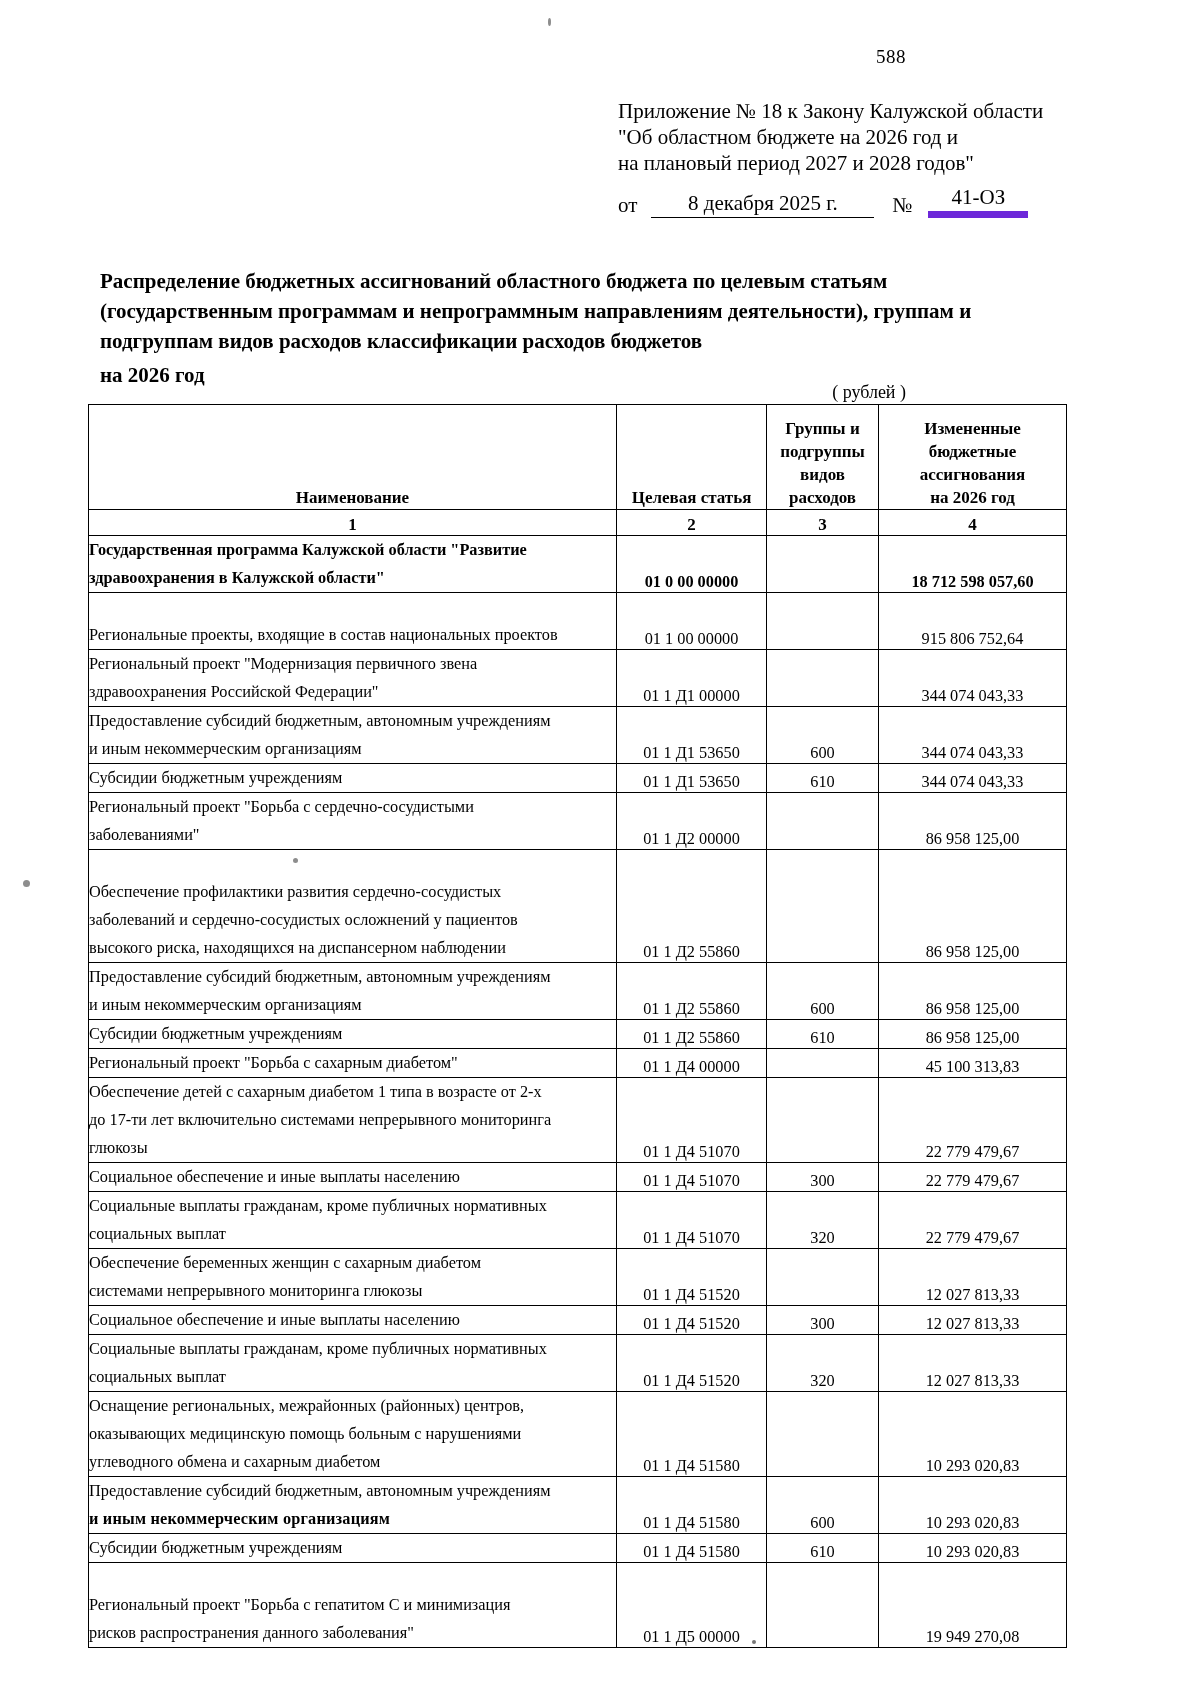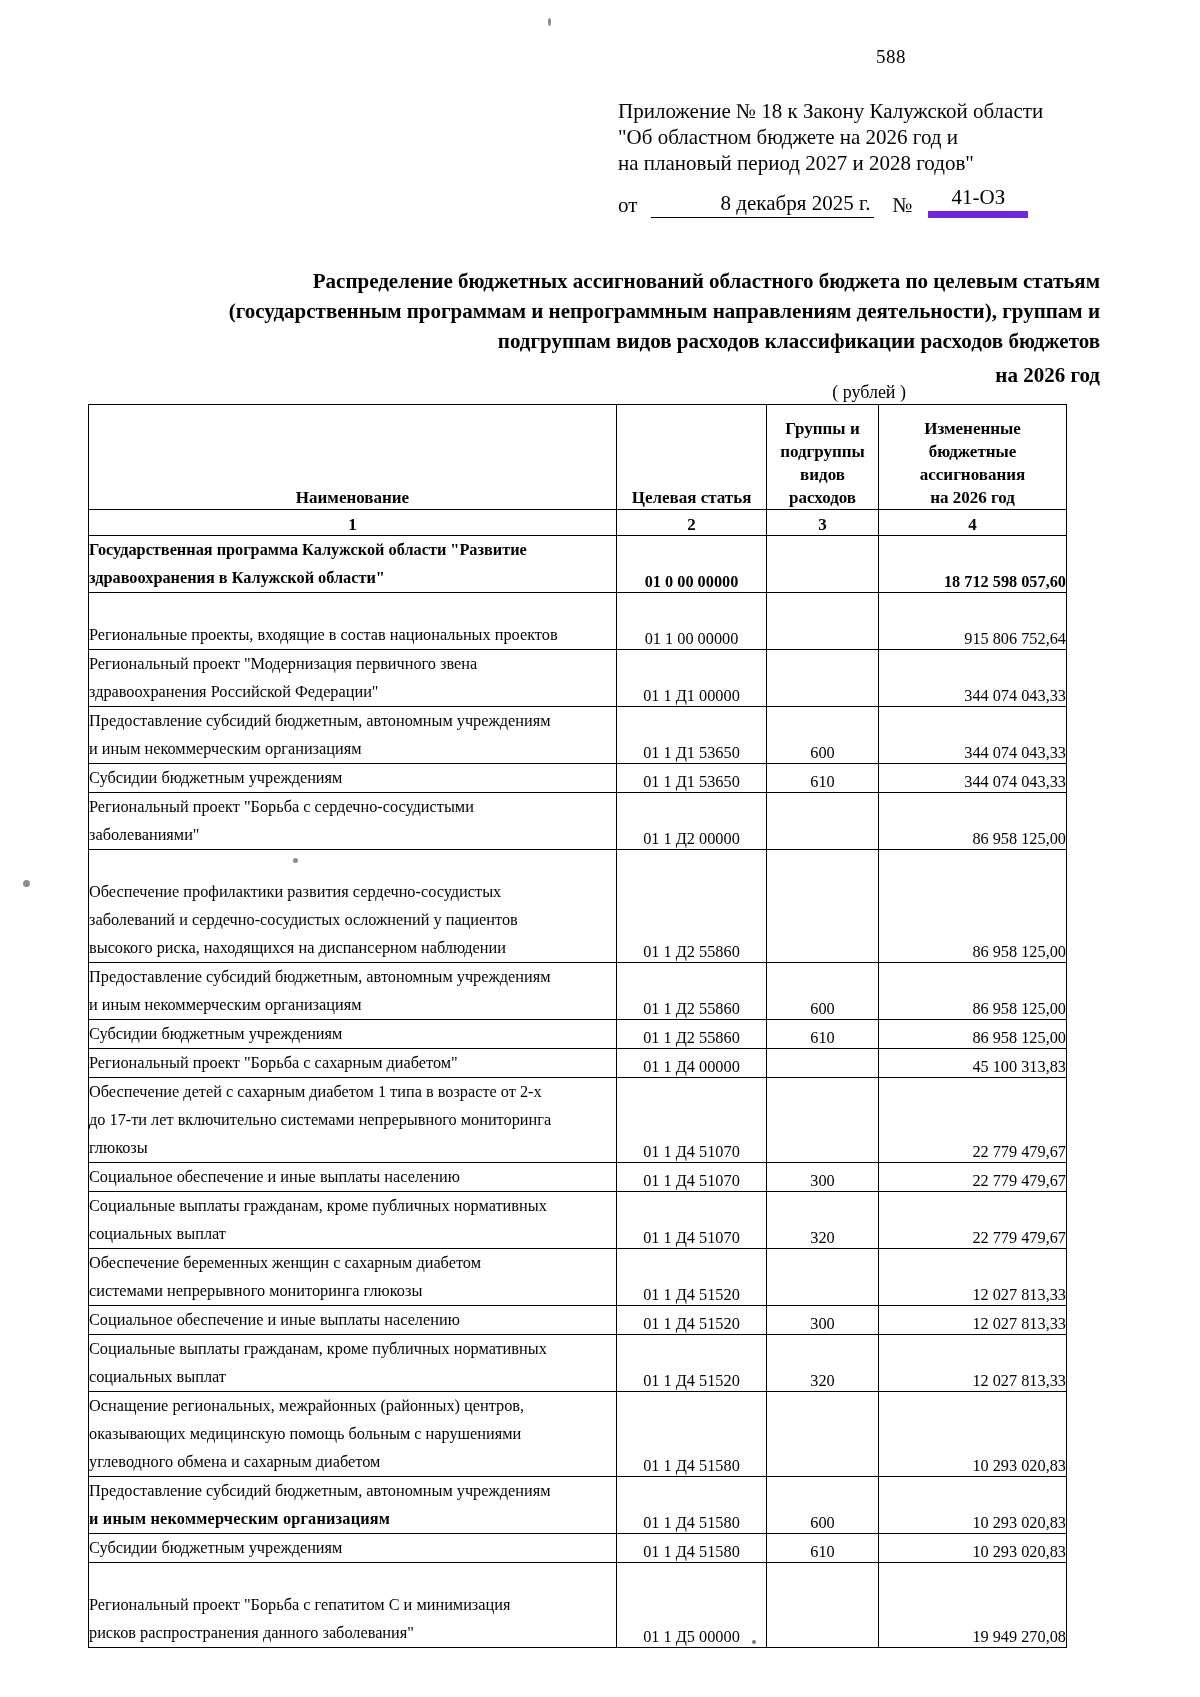--- a/index.html
+++ b/index.html
@@ -51,39 +51,39 @@
   .appendix .from-line {
     display: flex;
     align-items: flex-end;
     gap: 8px;
     margin-top: 2px;
   }
   .appendix .from-label { padding-right: 6px; }
   .appendix .rule-date {
     border-bottom: 1px solid #000;
     min-width: 215px;
-    text-align: right;
+    text-align: center;
     padding: 0 4px 1px 4px;
     margin-top: 12px;
   }
   .appendix .num-label { padding: 0 8px 0 10px; }
   .appendix .rule-num {
     border-bottom: 7px solid #6d28d9;
     min-width: 92px;
     text-align: center;
     padding: 0 4px 1px 4px;
   }
 
   
   .doc-title {
     position: absolute;
     top: 266px;
     left: 100px;
     width: 1000px;
-    text-align: right;
+    text-align: left;
     font-weight: bold;
     font-size: 21px;
     line-height: 30px;
   }
   .doc-title .year {
     display: block;
     margin-top: 4px;
   }
 
   
@@ -150,21 +150,21 @@
     padding: 0 2px 3px 2px;
     white-space: nowrap;
     vertical-align: bottom;
   }
   td.group {
     text-align: center;
     padding: 0 2px 3px 2px;
     vertical-align: bottom;
   }
   td.amount {
-    text-align: right;
+    text-align: center;
     padding: 0 8px 3px 2px;
     white-space: nowrap;
     vertical-align: bottom;
   }
   tr.bold td { font-weight: bold; }
 
   
   .h1 { height: 28px; }
   .h2 { height: 56px; }
   .h3 { height: 84px; }

